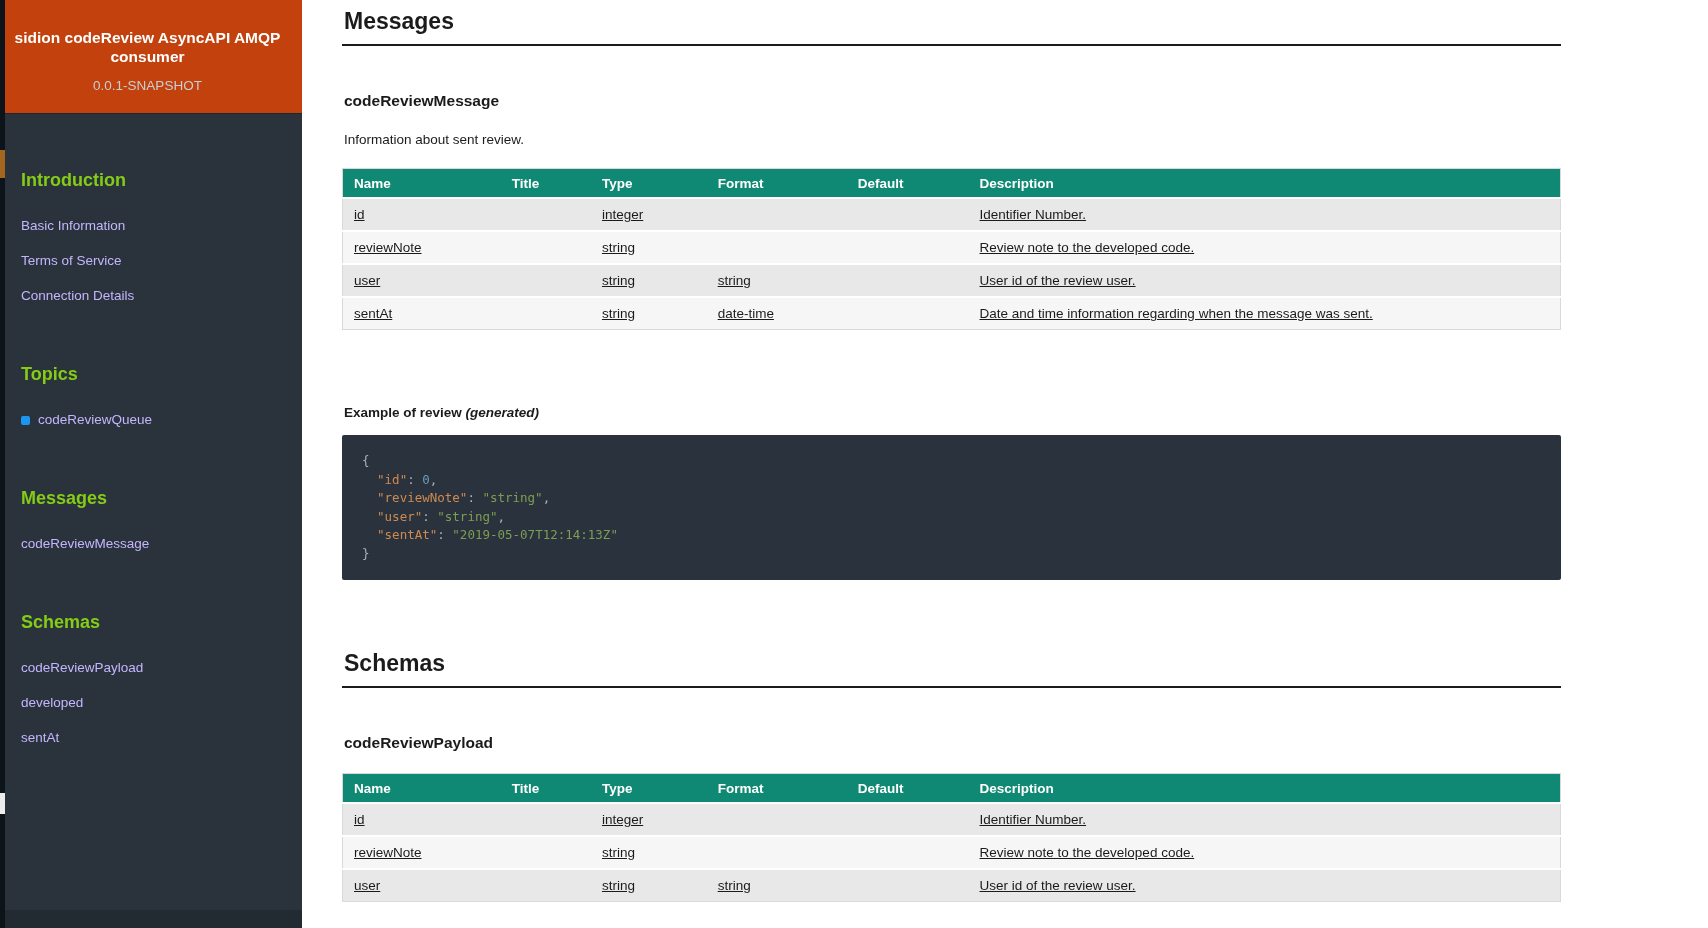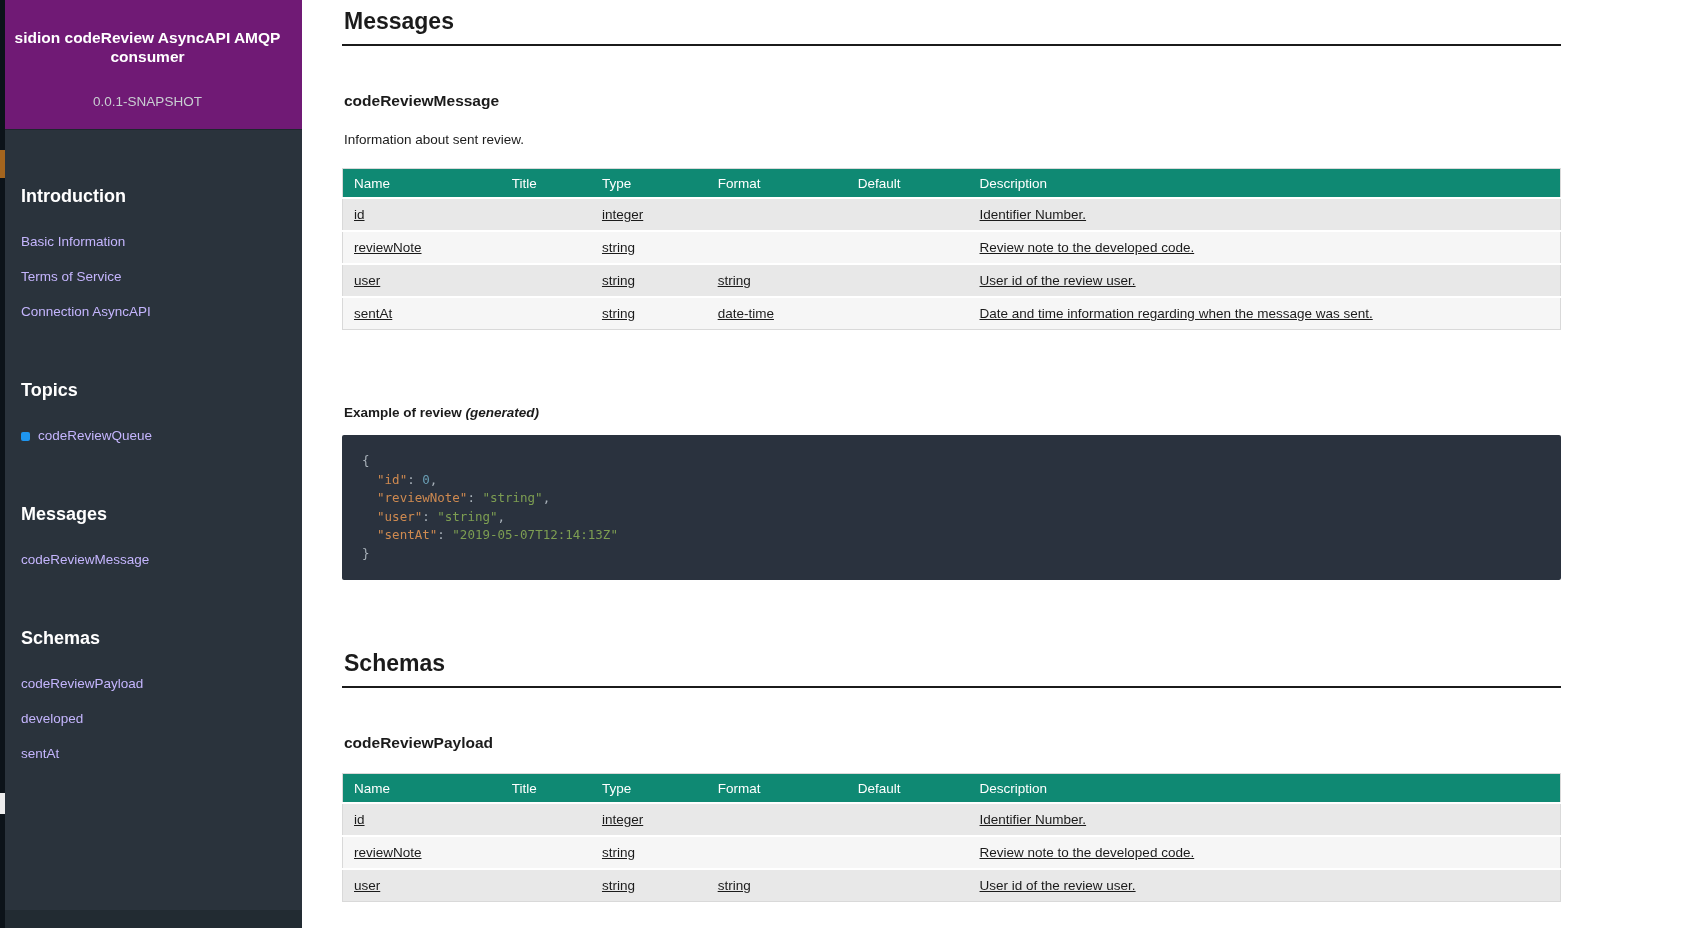--- a/index.html
+++ b/index.html
@@ -9,45 +9,45 @@
   .page { position:relative; width:1708px; height:928px; }
 
   
   .scrollstrip { position:absolute; left:0; top:0; width:5px; height:928px; background:#0c1319; z-index:30; }
   .strip-mark { position:absolute; left:0; width:5px; }
   .strip-mark.orange { top:150px; height:28px; background:#a4651e; }
   .strip-mark.thumb { top:793px; height:21px; background:#ededed; }
 
   
   .sidebar { position:absolute; left:0; top:0; width:302px; height:928px; background:#2a333c; z-index:10; }
-  .sidebar-head { background:#701a75; border-bottom:1px solid #1e272e; padding:28px 14px 20px 7px; text-align:center; }
+  .sidebar-head { background:#c2410c; border-bottom:1px solid #1e272e; padding:28px 14px 20px 7px; text-align:center; }
   .app-title { color:#ffffff; font-size:15.5px; font-weight:bold; line-height:19px; }
-  .app-version { margin-top:28px; color:#c9ced2; font-size:13.5px; }
+  .app-version { margin-top:12px; color:#c9ced2; font-size:13.5px; }
   .sidebar-nav { padding:57px 20px 0 21px; }
-  .nav-heading { color:#ffffff; font-size:18px; font-weight:bold; line-height:18px; margin:62px 0 30px 0; }
+  .nav-heading { color:#84cc16; font-size:18px; font-weight:bold; line-height:18px; margin:62px 0 30px 0; }
   .nav-heading:first-child { margin-top:0; }
   .nav-item { display:block; color:#c4b5fd; font-size:13.5px; line-height:14px; margin-bottom:21px; text-decoration:none; cursor:pointer; }
   .chip { display:inline-block; width:9px; height:9px; border-radius:2px; background:#1e96f0; margin-right:8px; vertical-align:-1px; }
   .sidebar-shade { position:absolute; left:0; bottom:0; width:302px; height:18px; background:#222b32; }
 
   
   .content { position:absolute; left:302px; top:0; width:1406px; height:928px; background:#ffffff; padding:0 0 0 40px; }
   .content-inner { width:1219px; }
   h1.section-title { font-size:23px; font-weight:bold; line-height:26px; padding:8px 0 10px 2px;
     border-bottom:2px solid #1b1b1b; }
   h1.schemas-title { margin-top:70px; padding-top:0; }
   h3.obj-name { font-size:15.5px; font-weight:bold; margin-top:46px; padding-left:2px; }
   p.obj-desc { font-size:13.5px; margin-top:22px; padding-left:2px; }
   .small-label { font-size:13.5px; font-weight:bold; margin-top:25px; padding-left:2px; }
   .example-label { margin-top:75px; }
   .example-label em { font-style:italic; }
 
   table.payload-table { margin-top:21px; width:100%; border-collapse:collapse; font-size:13.5px;
     border:1px solid #d9d9d9; }
-  table.payload-table th { background:#0f8973; color:#ffffff; font-weight:normal; text-align:left;
+  table.payload-table th { background:#0f8973; color:#ffffff; font-weight:bold; text-align:left;
     padding:7px 11px 6px 11px; }
   table.payload-table td { padding:8px 11px; }
   table.payload-table tbody tr { border-top:2px solid #ffffff;text-decoration:underline; }
   table.payload-table tbody tr:nth-child(odd)  { background:#e8e8e8; }
   table.payload-table tbody tr:nth-child(even) { background:#f6f6f6; }
 
   pre.codeblock { margin-top:15px; background:#2a323e; border-radius:2px; padding:17px 20px;
     font-family:"DejaVu Sans Mono",monospace; font-size:12.5px; line-height:18.5px; }
   .code-line { white-space:pre; }
   .tok-punc { color:#a9b2ba; }
@@ -67,21 +67,21 @@
 
   <aside class="sidebar">
     <div class="sidebar-head">
       <div class="app-title">sidion codeReview AsyncAPI AMQP consumer</div>
       <div class="app-version">0.0.1-SNAPSHOT</div>
     </div>
     <nav class="sidebar-nav" id="sidebar-nav">
         <div class="nav-heading">Introduction</div>
         <a class="nav-item"><span>Basic Information</span></a>
         <a class="nav-item"><span>Terms of Service</span></a>
-        <a class="nav-item"><span>Connection AsyncAPI</span></a>
+        <a class="nav-item"><span>Connection Details</span></a>
         <div class="nav-heading">Topics</div>
         <a class="nav-item"><span class="chip"></span><span>codeReviewQueue</span></a>
         <div class="nav-heading">Messages</div>
         <a class="nav-item"><span>codeReviewMessage</span></a>
         <div class="nav-heading">Schemas</div>
         <a class="nav-item"><span>codeReviewPayload</span></a>
         <a class="nav-item"><span>developed</span></a>
         <a class="nav-item"><span>sentAt</span></a>
       </nav>
     <div class="sidebar-shade"></div>

